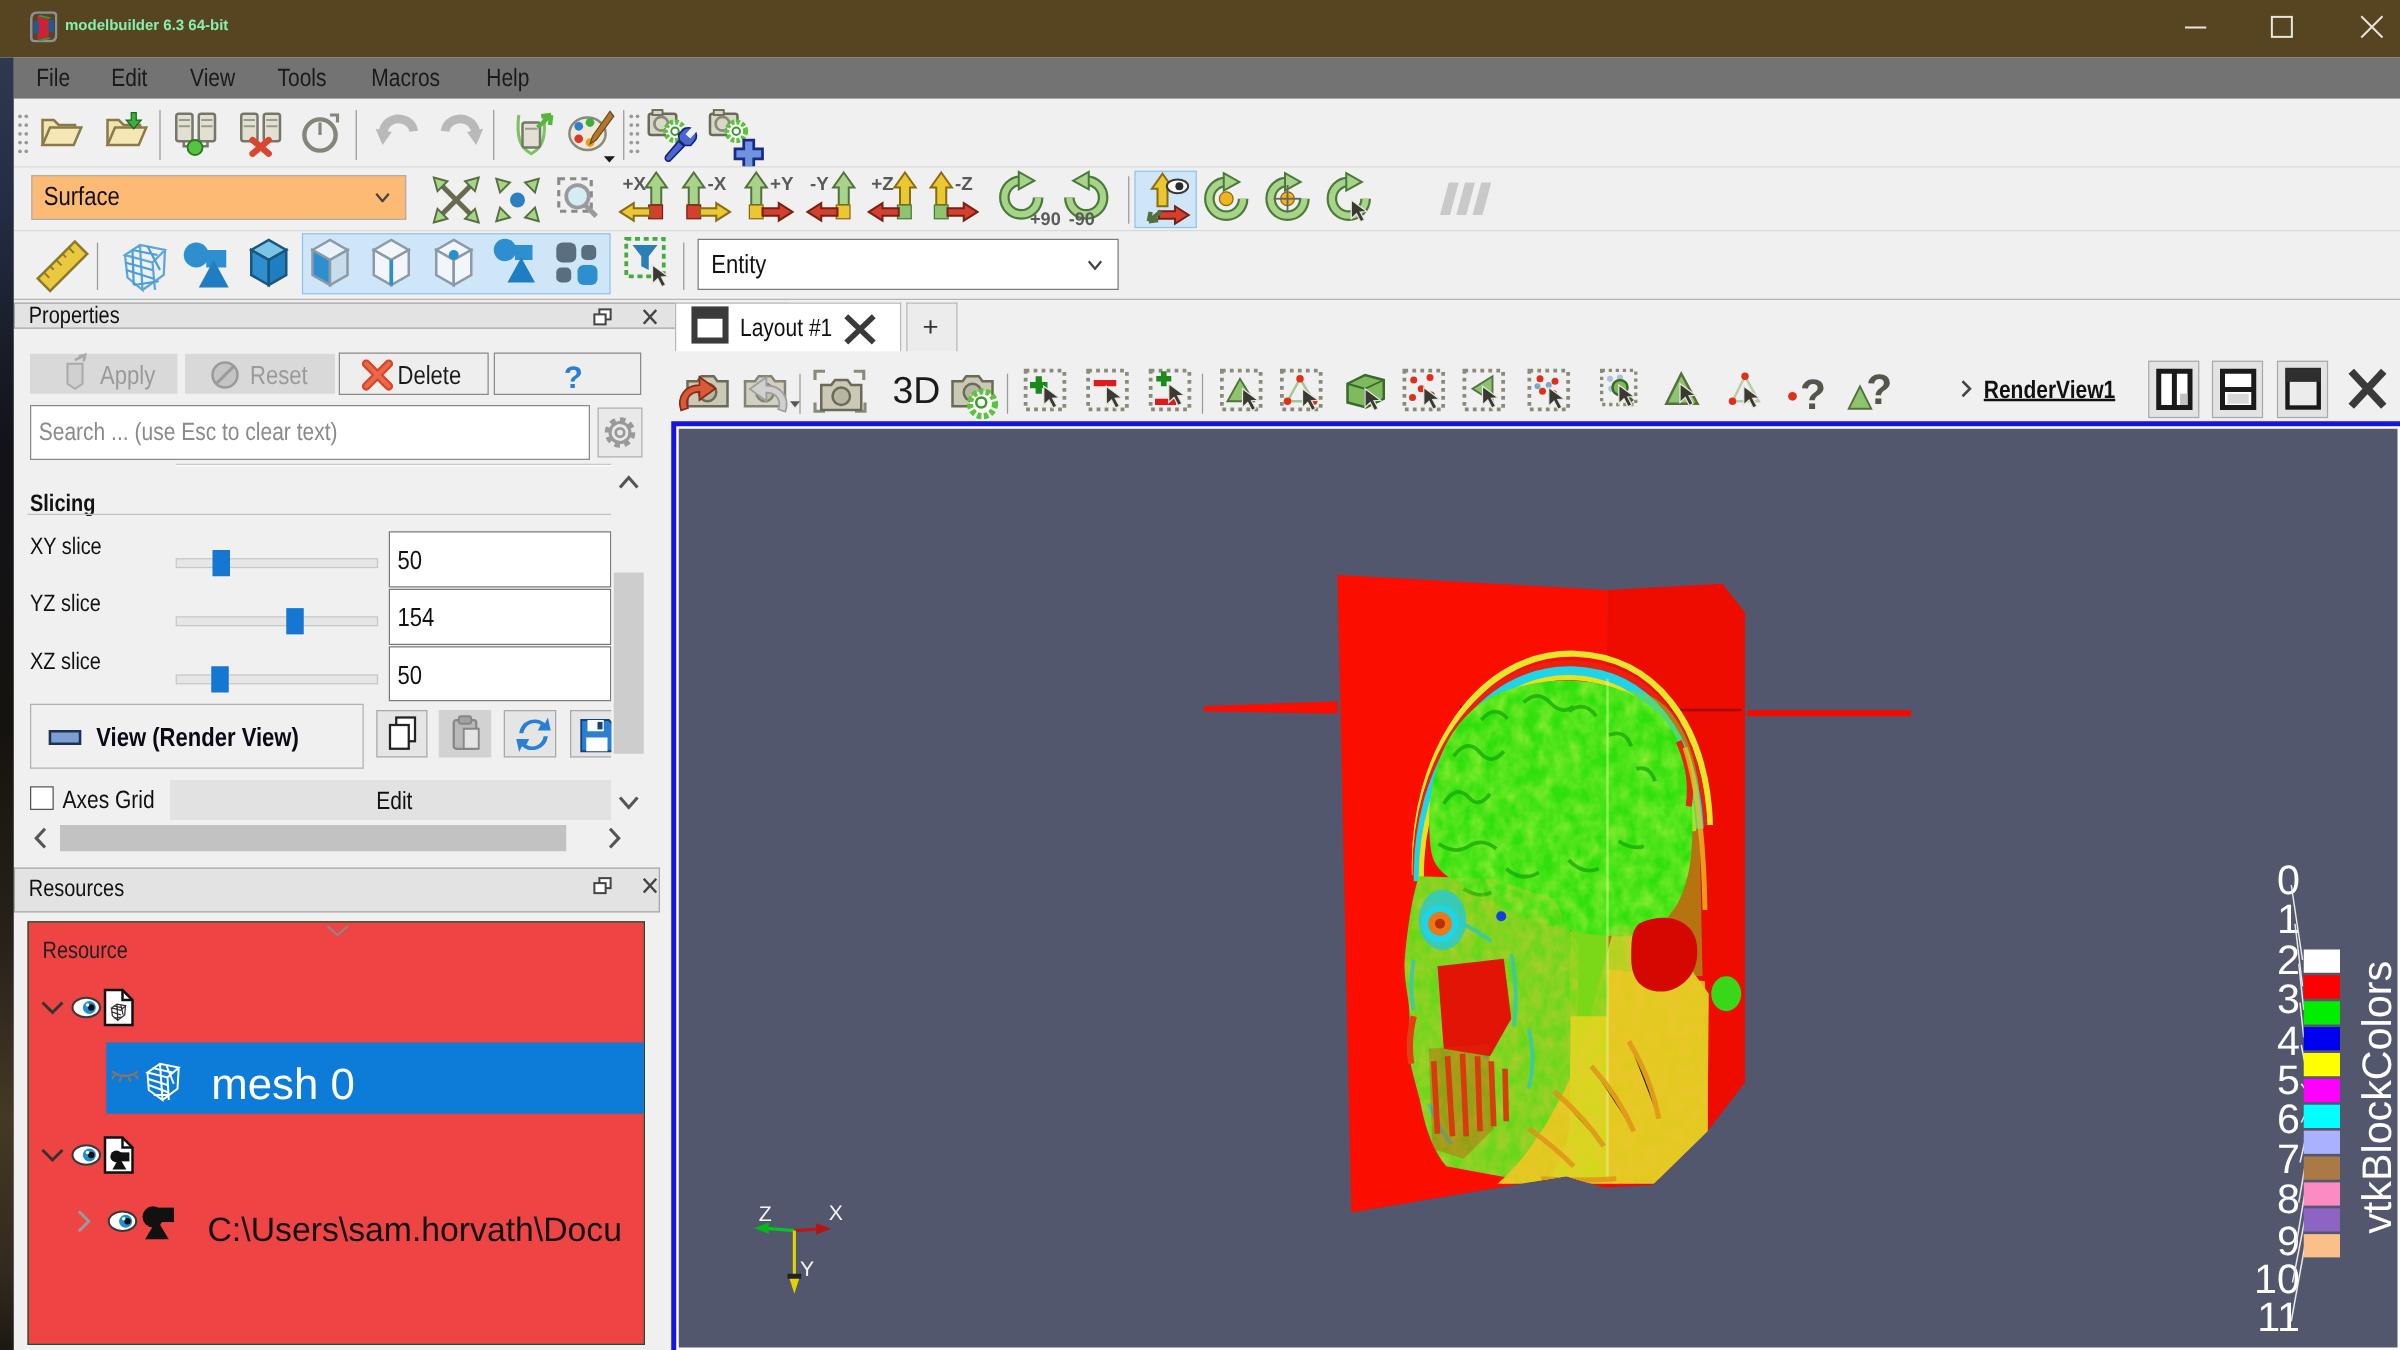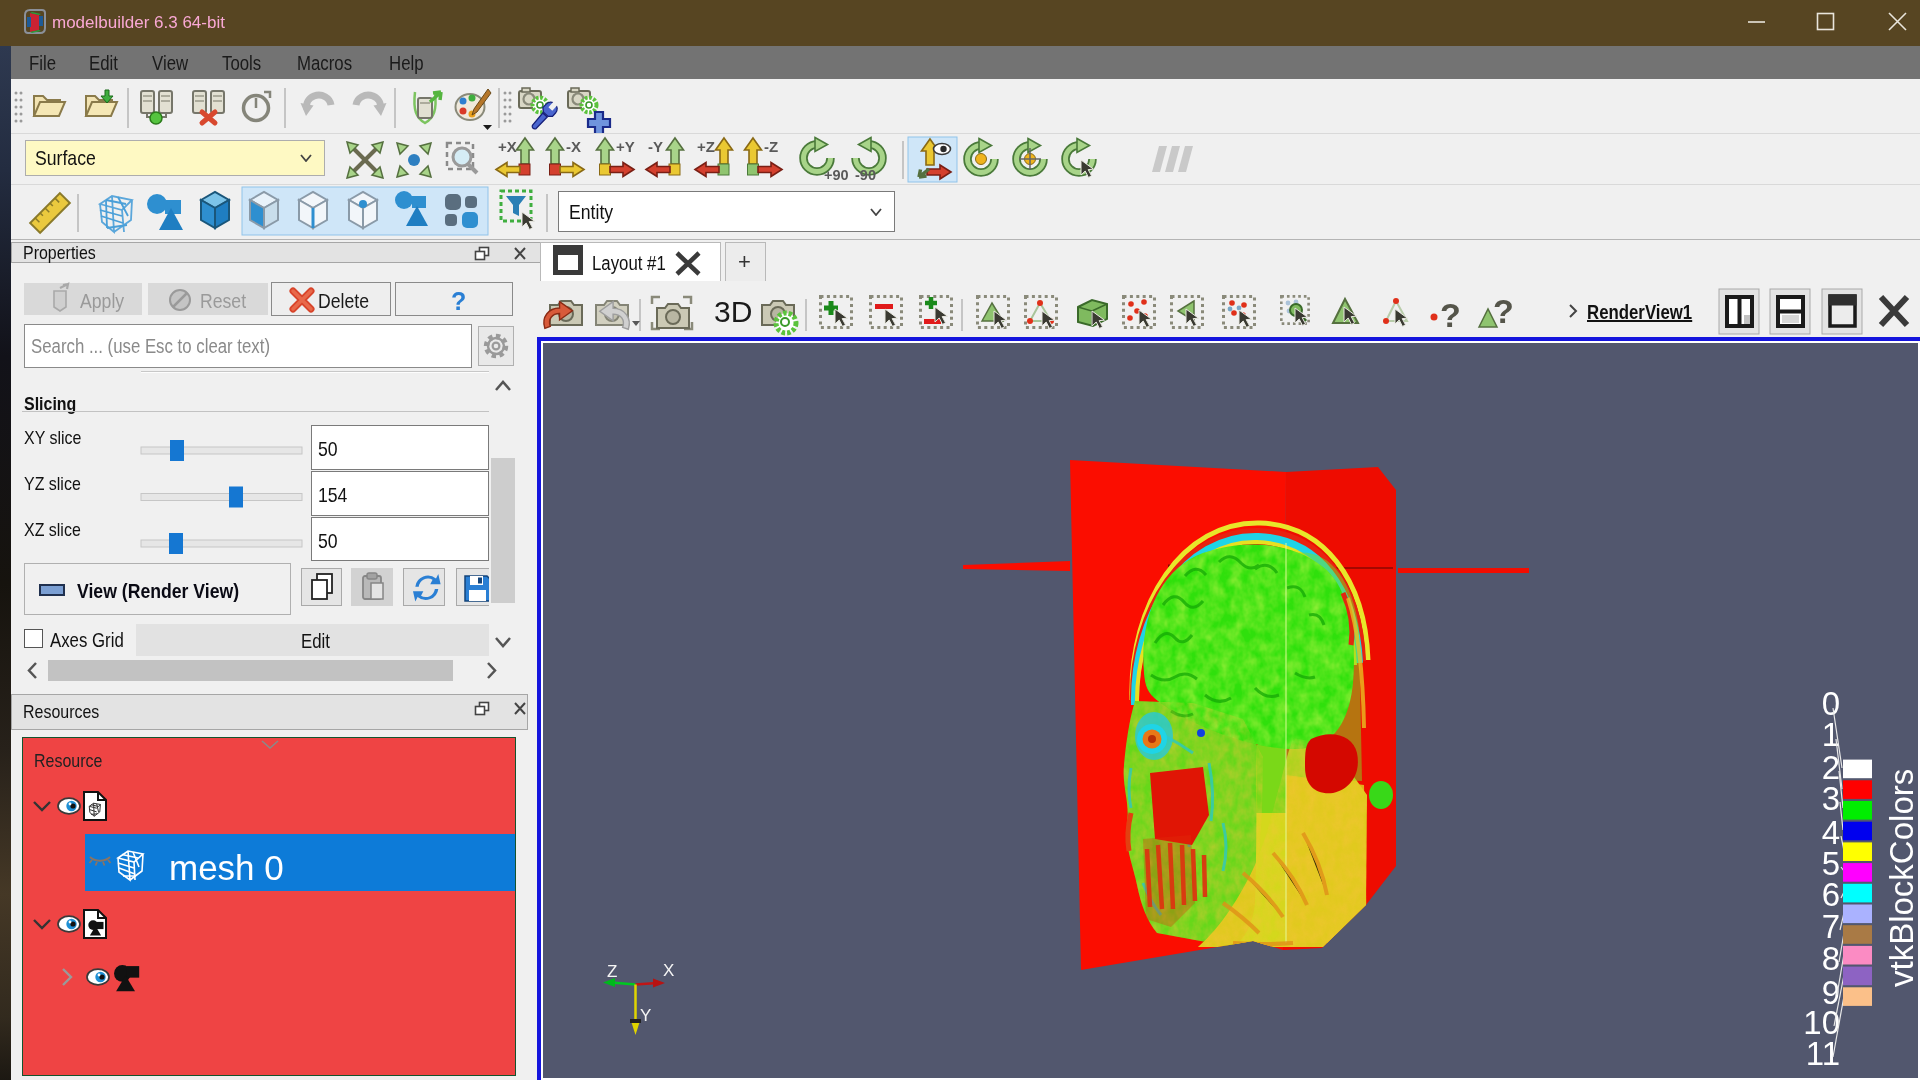--- a/index.html
+++ b/index.html
@@ -1,20 +1,20 @@
 <!DOCTYPE html>
 <html><head>
 <meta charset="utf-8">
 <style>
 * { margin:0; padding:0; box-sizing:border-box; }
 html,body { width:1920px; height:1080px; overflow:hidden; background:#f0f0f0;
   font-family:"Liberation Sans", sans-serif; }
 .abs { position:absolute; }
 #titlebar { position:absolute; left:0; top:0; width:1920px; height:46px; background:#574522; }
-#titlebar .ttext { position:absolute; left:52px; top:13px; color:#f9a8d4; font-size:17px; }
+#titlebar .ttext { position:absolute; left:52px; top:13px; color:#86efac; font-size:12px;font-weight:bold; }
 #menubar { position:absolute; left:11px; top:46px; width:1909px; height:33px; background:#737373; }
 .mitem { position:absolute; top:6px; color:#1a1a1a; font-size:20px; transform-origin:0 0; transform:scaleX(.84); }
 #tbzone { position:absolute; left:11px; top:79px; width:1909px; height:161px; background:#f0f0f0; }
 .tbline { position:absolute; left:11px; width:1909px; height:1px; background:#d9d9d9; }
 #botline { position:absolute; left:11px; top:239px; width:1909px; height:1px; background:#b4b4b4; }
 .combo { position:absolute; background:#ffffff; border:1px solid #7a7a7a; font-size:21px; color:#111; }
 .combo .ctext { position:absolute; left:13px; top:50%; transform:translateY(-50%) scaleX(.84); transform-origin:0 50%; }
 .combo .arr { position:absolute; right:12px; top:50%; transform:translateY(-50%); width:12px; height:8px; }
 
 .docktitle { position:absolute; background:#e3e3e3; border:1px solid #a6a6a6; }
@@ -169,21 +169,21 @@
 
   <g transform="translate(567,3)">
     <rect x="1" y="5" width="22" height="17" rx="2" fill="#d9d7c5" stroke="#6a6a58" stroke-width="2"></rect>
     <rect x="4" y="2" width="8" height="4" fill="#d9d7c5" stroke="#6a6a58" stroke-width="1.5"></rect>
     <circle cx="11" cy="13" r="5.5" fill="none" stroke="#8a8a7a" stroke-width="2.2"></circle>
     <circle cx="22" cy="19" r="7.5" fill="#fff" stroke="#5bc33c" stroke-width="4" stroke-dasharray="2.8 1.6"></circle>
     <circle cx="22" cy="19" r="3" fill="none" stroke="#3a9a2a" stroke-width="1.6"></circle>
     <path d="M28 26 h8 v7 h7 v8 h-7 v7 h-8 v-7 h-7 v-8 h7 Z" fill="#6f94dd" stroke="#1a2a8a" stroke-width="2.2"></path>
   </g>
 </svg>
-<div class="combo" style="left:25px;top:140px;width:300px;height:36px;background:#fef9c3;border-color:#adadad">
+<div class="combo" style="left:25px;top:140px;width:300px;height:36px;background:#fdba74;border-color:#adadad">
     <span class="ctext" style="left:9px">Surface</span>
   <svg class="arr" viewBox="0 0 12 8">
       <path d="M1 1 L6 7 L11 1" fill="none" stroke="#444" stroke-width="1.8"></path>
     </svg>
   </div>
 <div class="combo" style="left:558px;top:191px;width:337px;height:41px">
     <span class="ctext" style="left:10px">Entity</span>
   <svg class="arr" viewBox="0 0 12 8">
       <path d="M1 1 L6 7 L11 1" fill="none" stroke="#444" stroke-width="1.8"></path>
     </svg>
@@ -576,20 +576,21 @@
       <g transform="translate(66,68)" stroke="#8a7464" stroke-width="1.8" fill="none">
         <path d="M1 3 C6 8 16 8 21 3"></path>
         <path d="M3 6 l-2.5 3 M8 8 l-1.5 3.5 M14 8 l1.5 3.5 M19 6 l2.5 3"></path>
       </g>
       <g transform="translate(92,62)" fill="none" stroke="#fff" stroke-width="1.6">
         <path d="M3 10 L13 3 L28 6 L19 14 Z M3 10 L4 24 L15 32 L13 3 M28 6 L27 23 L15 32 M19 14 L20 32"></path>
         <path d="M7 6.5 L23 10 M3 15 L19 20 M4 20 L20 26 M8 28 L21 28 M18 4 L24 19"></path>
       </g>
     </svg>
     <div class="tt" style="left:146px;top:110px;font-size:35px;color:#fff">mesh 0</div>
+    <div class="tt" style="left:143px;top:231px;font-size:27px;color:#111">C:\Users\sam.horvath\Docu</div>
   </div>
 </div>
 <div id="tabbar">
   <div class="abs" style="left:540px;top:242px;width:181px;height:39px;background:#fff;border:1px solid #b9b9b9;border-bottom:none"></div>
   <div class="abs" style="left:725px;top:242px;width:41px;height:39px;background:#ececec;border:1px solid #b9b9b9;border-bottom:none"></div>
   <svg class="abs" style="left:553px;top:245px" width="30" height="30" viewBox="0 0 30 30">
     <rect x="2.5" y="2.5" width="25" height="25" fill="#fff" stroke="#3a3a3a" stroke-width="5"></rect>
     <rect x="1" y="1" width="28" height="9" fill="#3a3a3a"></rect>
   </svg>
   <div class="tt sx" style="left:592px;top:252px;font-size:20px;color:#111">Layout #1</div>

